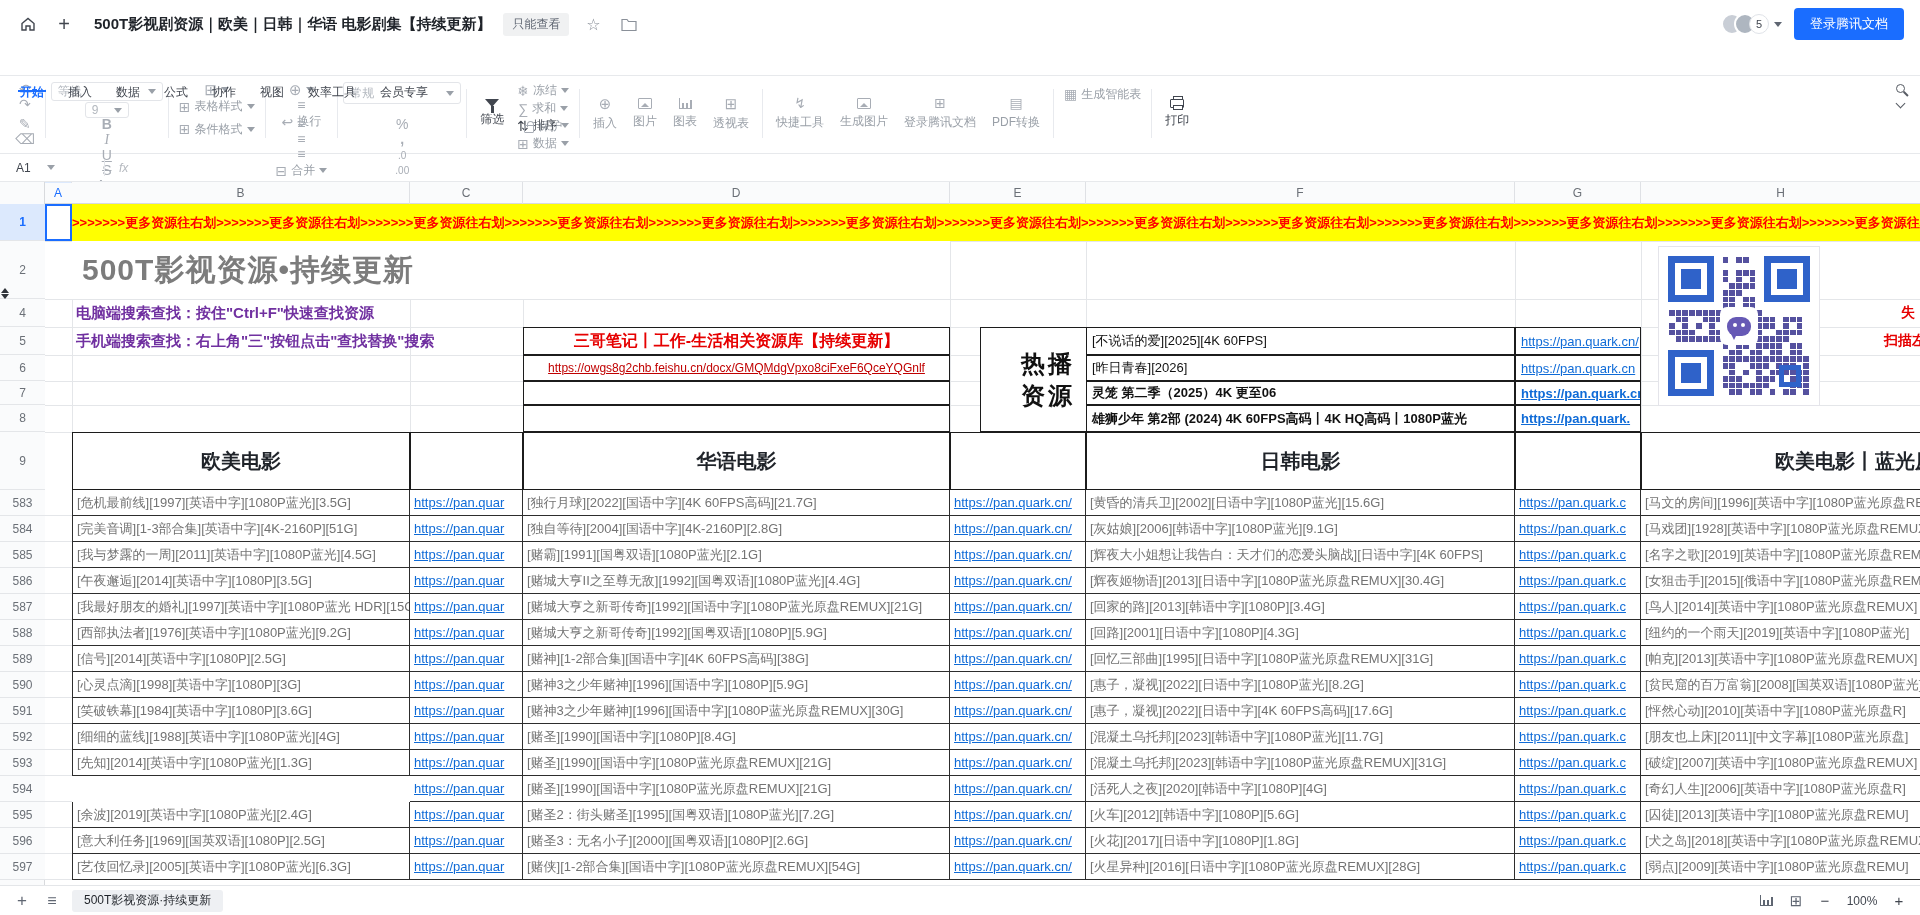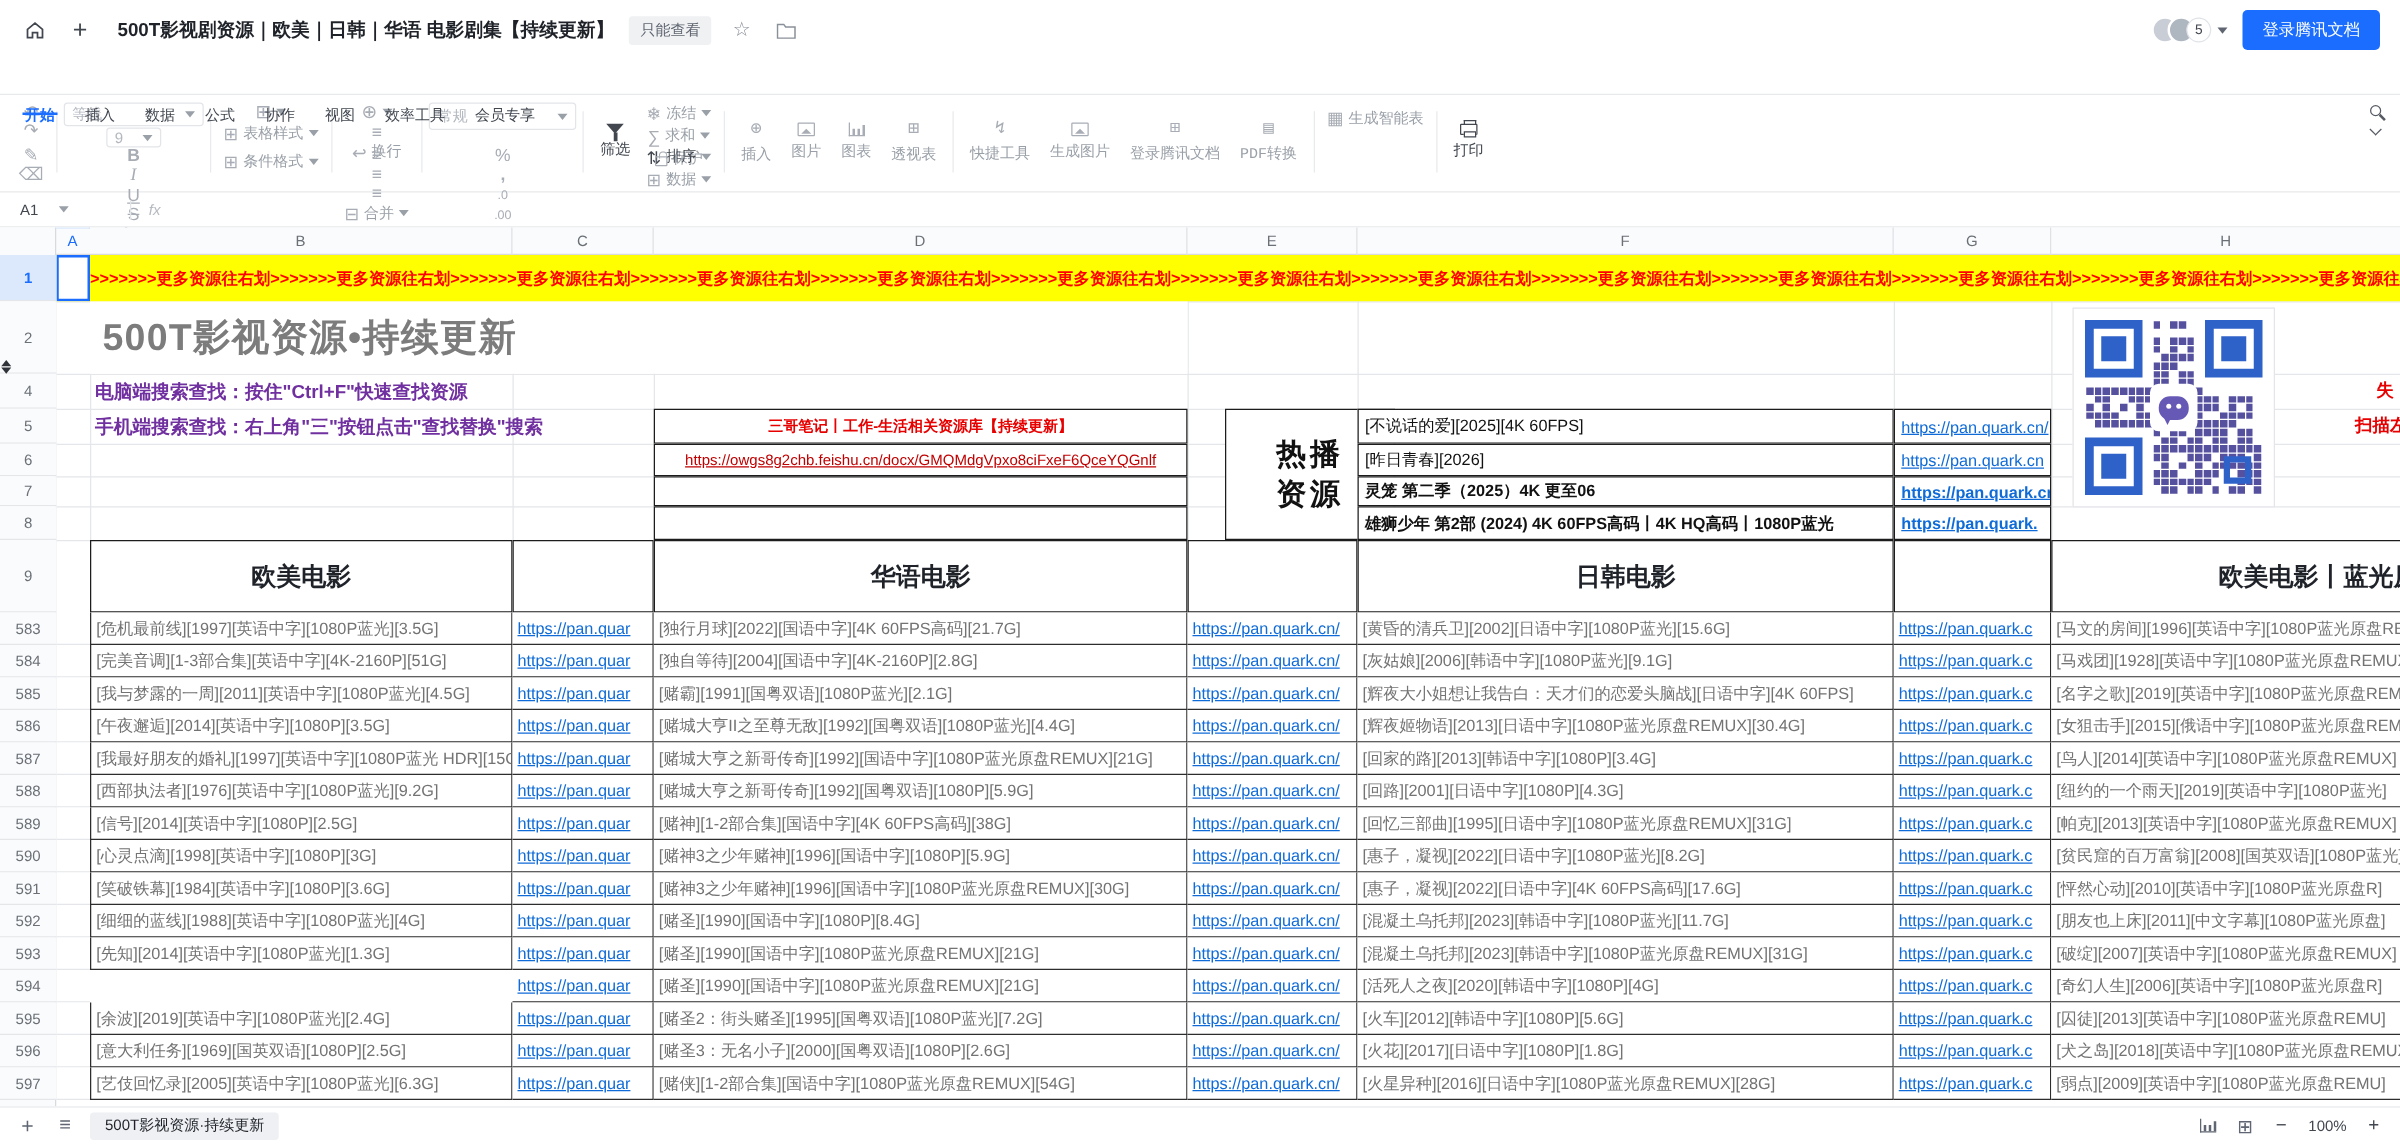--- a/index.html
+++ b/index.html
@@ -33,21 +33,21 @@
 .menu-item.active{color:var(--accent);font-weight:bold;}
 .menu-item.active::after{content:"";position:absolute;left:10px;right:10px;bottom:0;height:2px;background:var(--accent);}
 
 
 .toolbar{height:78px;border-bottom:1px solid #e7e9ec;display:flex;align-items:stretch;padding:5px 10px 7px 10px;flex:0 0 auto;}
 .tsec{display:flex;flex-direction:column;justify-content:space-between;padding:1px 0;}
 .trow{display:flex;align-items:center;gap:1px;height:28px;flex-direction:column;}
 .ti{display:inline-flex;align-items:center;gap:4px;height:24px;padding:0 5px;border-radius:3px;color:#a8adb5;font-size:12px;white-space:nowrap;}
 .ti .lab{color:#9aa0a8;}
 .ti.en,.ti.en .lab,.tt.en,.tt.en .lab{color:#41464f;}
-.tt{display:flex;flex-direction:column;align-items:center;justify-content:center;gap:4px;padding:0 8px;color:#a8adb5;font-size:12px;white-space:nowrap;font-family:Liberation Mono, monospace;}
+.tt{display:flex;flex-direction:column;align-items:center;justify-content:center;gap:4px;padding:0 8px;color:#a8adb5;font-size:12px;white-space:nowrap;}
 .tt .lab{color:#9aa0a8;font-size:12px;}
 .tsep{width:1px;background:#e8eaee;margin:8px 5px;}
 .tspace{flex:1;}
 .tsel{display:inline-flex;align-items:center;justify-content:space-between;border:1px solid #e3e5e9;border-radius:3px;height:22px;padding:0 6px;font-size:12px;color:#b3b8bf;}
 .w110{width:112px;} .w44{width:44px;} .w120{width:118px;}
 .g{font-style:normal;font-size:14px;line-height:1;}
 .i-undo::before{content:"↶";} .i-redo::before{content:"↷";}
 .i-paint::before{content:"✎";} .i-clear::before{content:"⌫";}
 .i-bold::before{content:"B";font-weight:bold;} 
 .i-italic::before{content:"I";font-style:italic;font-family:"Liberation Serif",serif;}
@@ -110,21 +110,21 @@
 .t-dn{display:block;width:0;height:0;border-left:4px solid transparent;border-right:4px solid transparent;border-top:5px solid #30343a;}
 
 .r1band{position:absolute;left:45px;right:0;top:0;height:37px;background:var(--banner-bg);z-index:2;overflow:hidden;}
 .banner-text{position:absolute;left:27px;top:0;height:37px;line-height:37px;font-size:13px;font-weight:bold;color:var(--banner-text);white-space:nowrap;}
 .a1box{position:absolute;left:0;top:0;width:27px;height:37px;background:#fff;border:2px solid var(--accent);}
 .title-merge{position:absolute;left:72px;top:37px;width:878px;height:58px;background:#fff;display:flex;align-items:center;padding-left:10px;font-size:30px;font-weight:bold;color:var(--title-gray);z-index:1;letter-spacing:1px;white-space:nowrap;}
 .tip{position:absolute;display:flex;align-items:center;font-size:15px;font-weight:bold;color:var(--purple-tip);z-index:3;white-space:nowrap;}
 .tip4{left:76px;top:95px;height:28px;}
 .tip5{left:76px;top:123px;height:28px;}
 .hotc{position:absolute;background:#fff;border:1px solid #1c1c1c;z-index:3;display:flex;align-items:center;padding:0 5px;font-size:13px;white-space:nowrap;overflow:hidden;color:#111;}
-.d5{left:523px;top:123px;width:427px;height:28px;justify-content:center;color:var(--red-text);font-weight:bold;font-size:12px;}
+.d5{left:523px;top:123px;width:427px;height:28px;justify-content:center;color:var(--red-text);font-weight:bold;font-size:16px;}
 .d6{left:523px;top:151px;width:427px;height:26px;justify-content:center;}
 .d7{left:523px;top:177px;width:427px;height:24px;}
 .d8{left:523px;top:201px;width:427px;height:27px;}
 .redlink{color:#c00000;text-decoration:underline;font-size:12px;}
 .emerge{left:980px;top:123px;width:136px;height:105px;justify-content:center;}
 .hotlabel{width:58px;font-size:24px;font-weight:bold;line-height:1.3;letter-spacing:3px;word-break:break-all;text-align:center;white-space:normal;}
 .f5{left:1086px;top:123px;width:429px;height:28px;}
 .f6{left:1086px;top:151px;width:429px;height:26px;}
 .f7{left:1086px;top:177px;width:429px;height:24px;}
 .f8{left:1086px;top:201px;width:429px;height:27px;}

